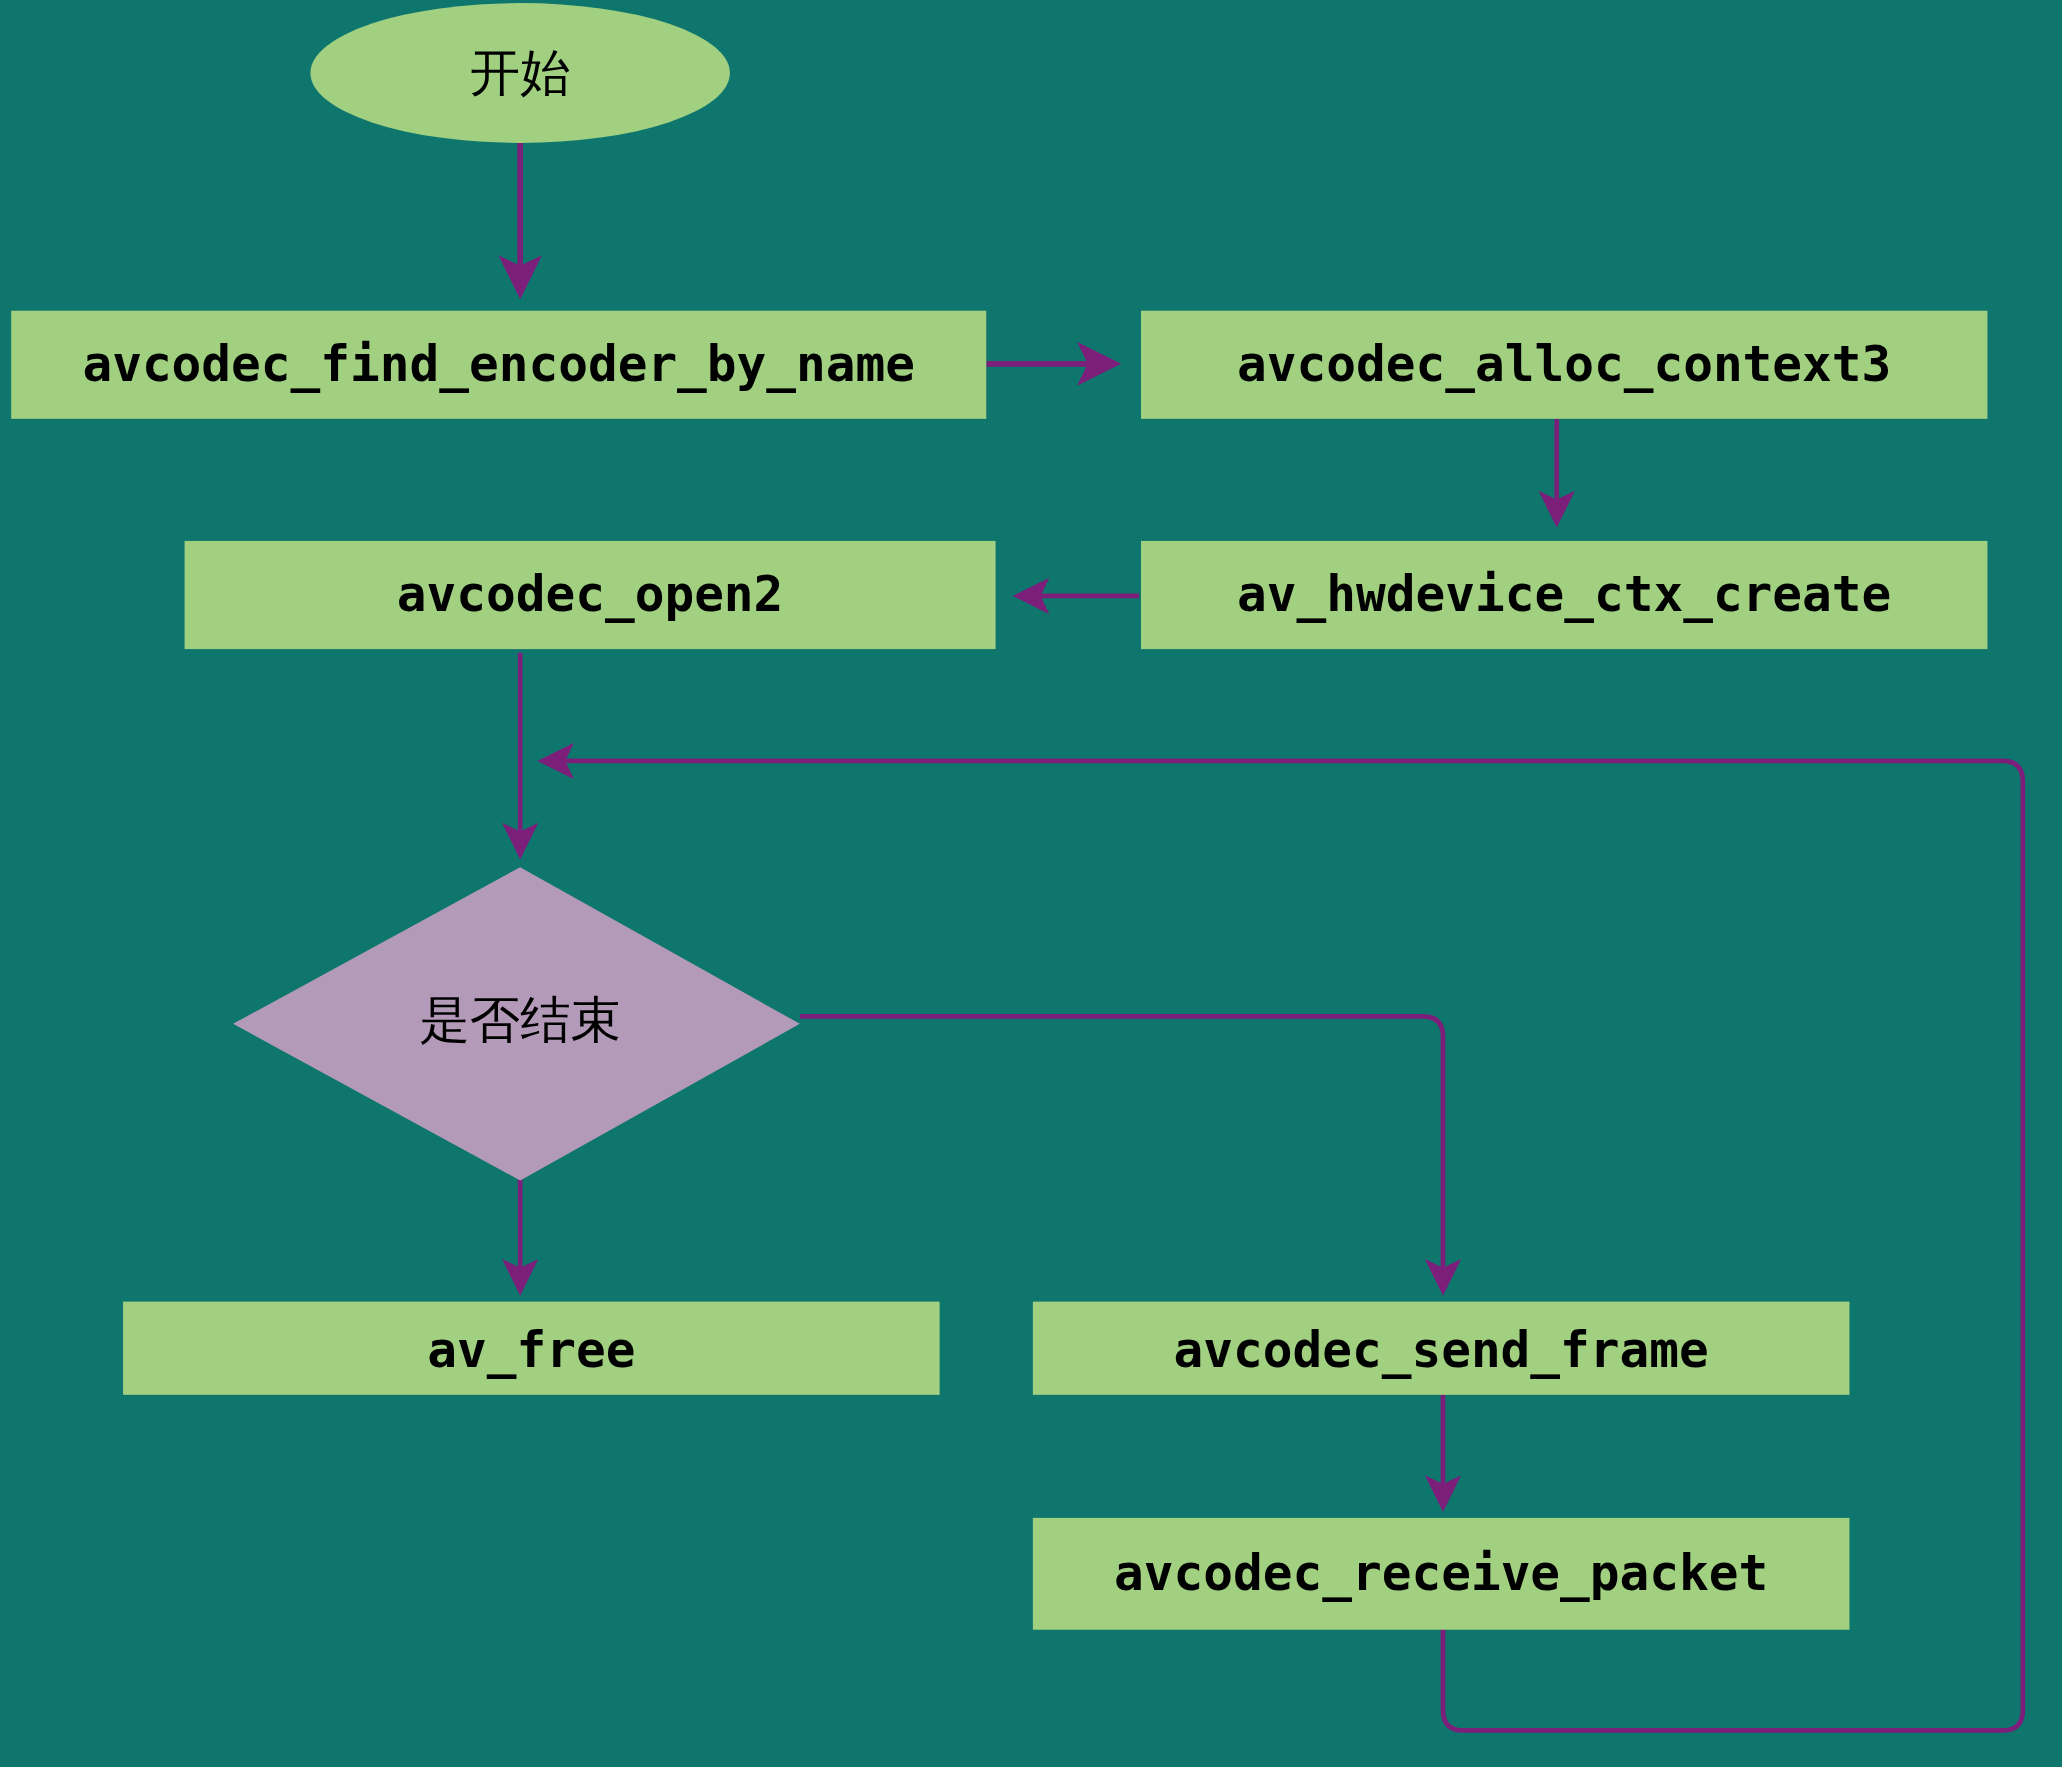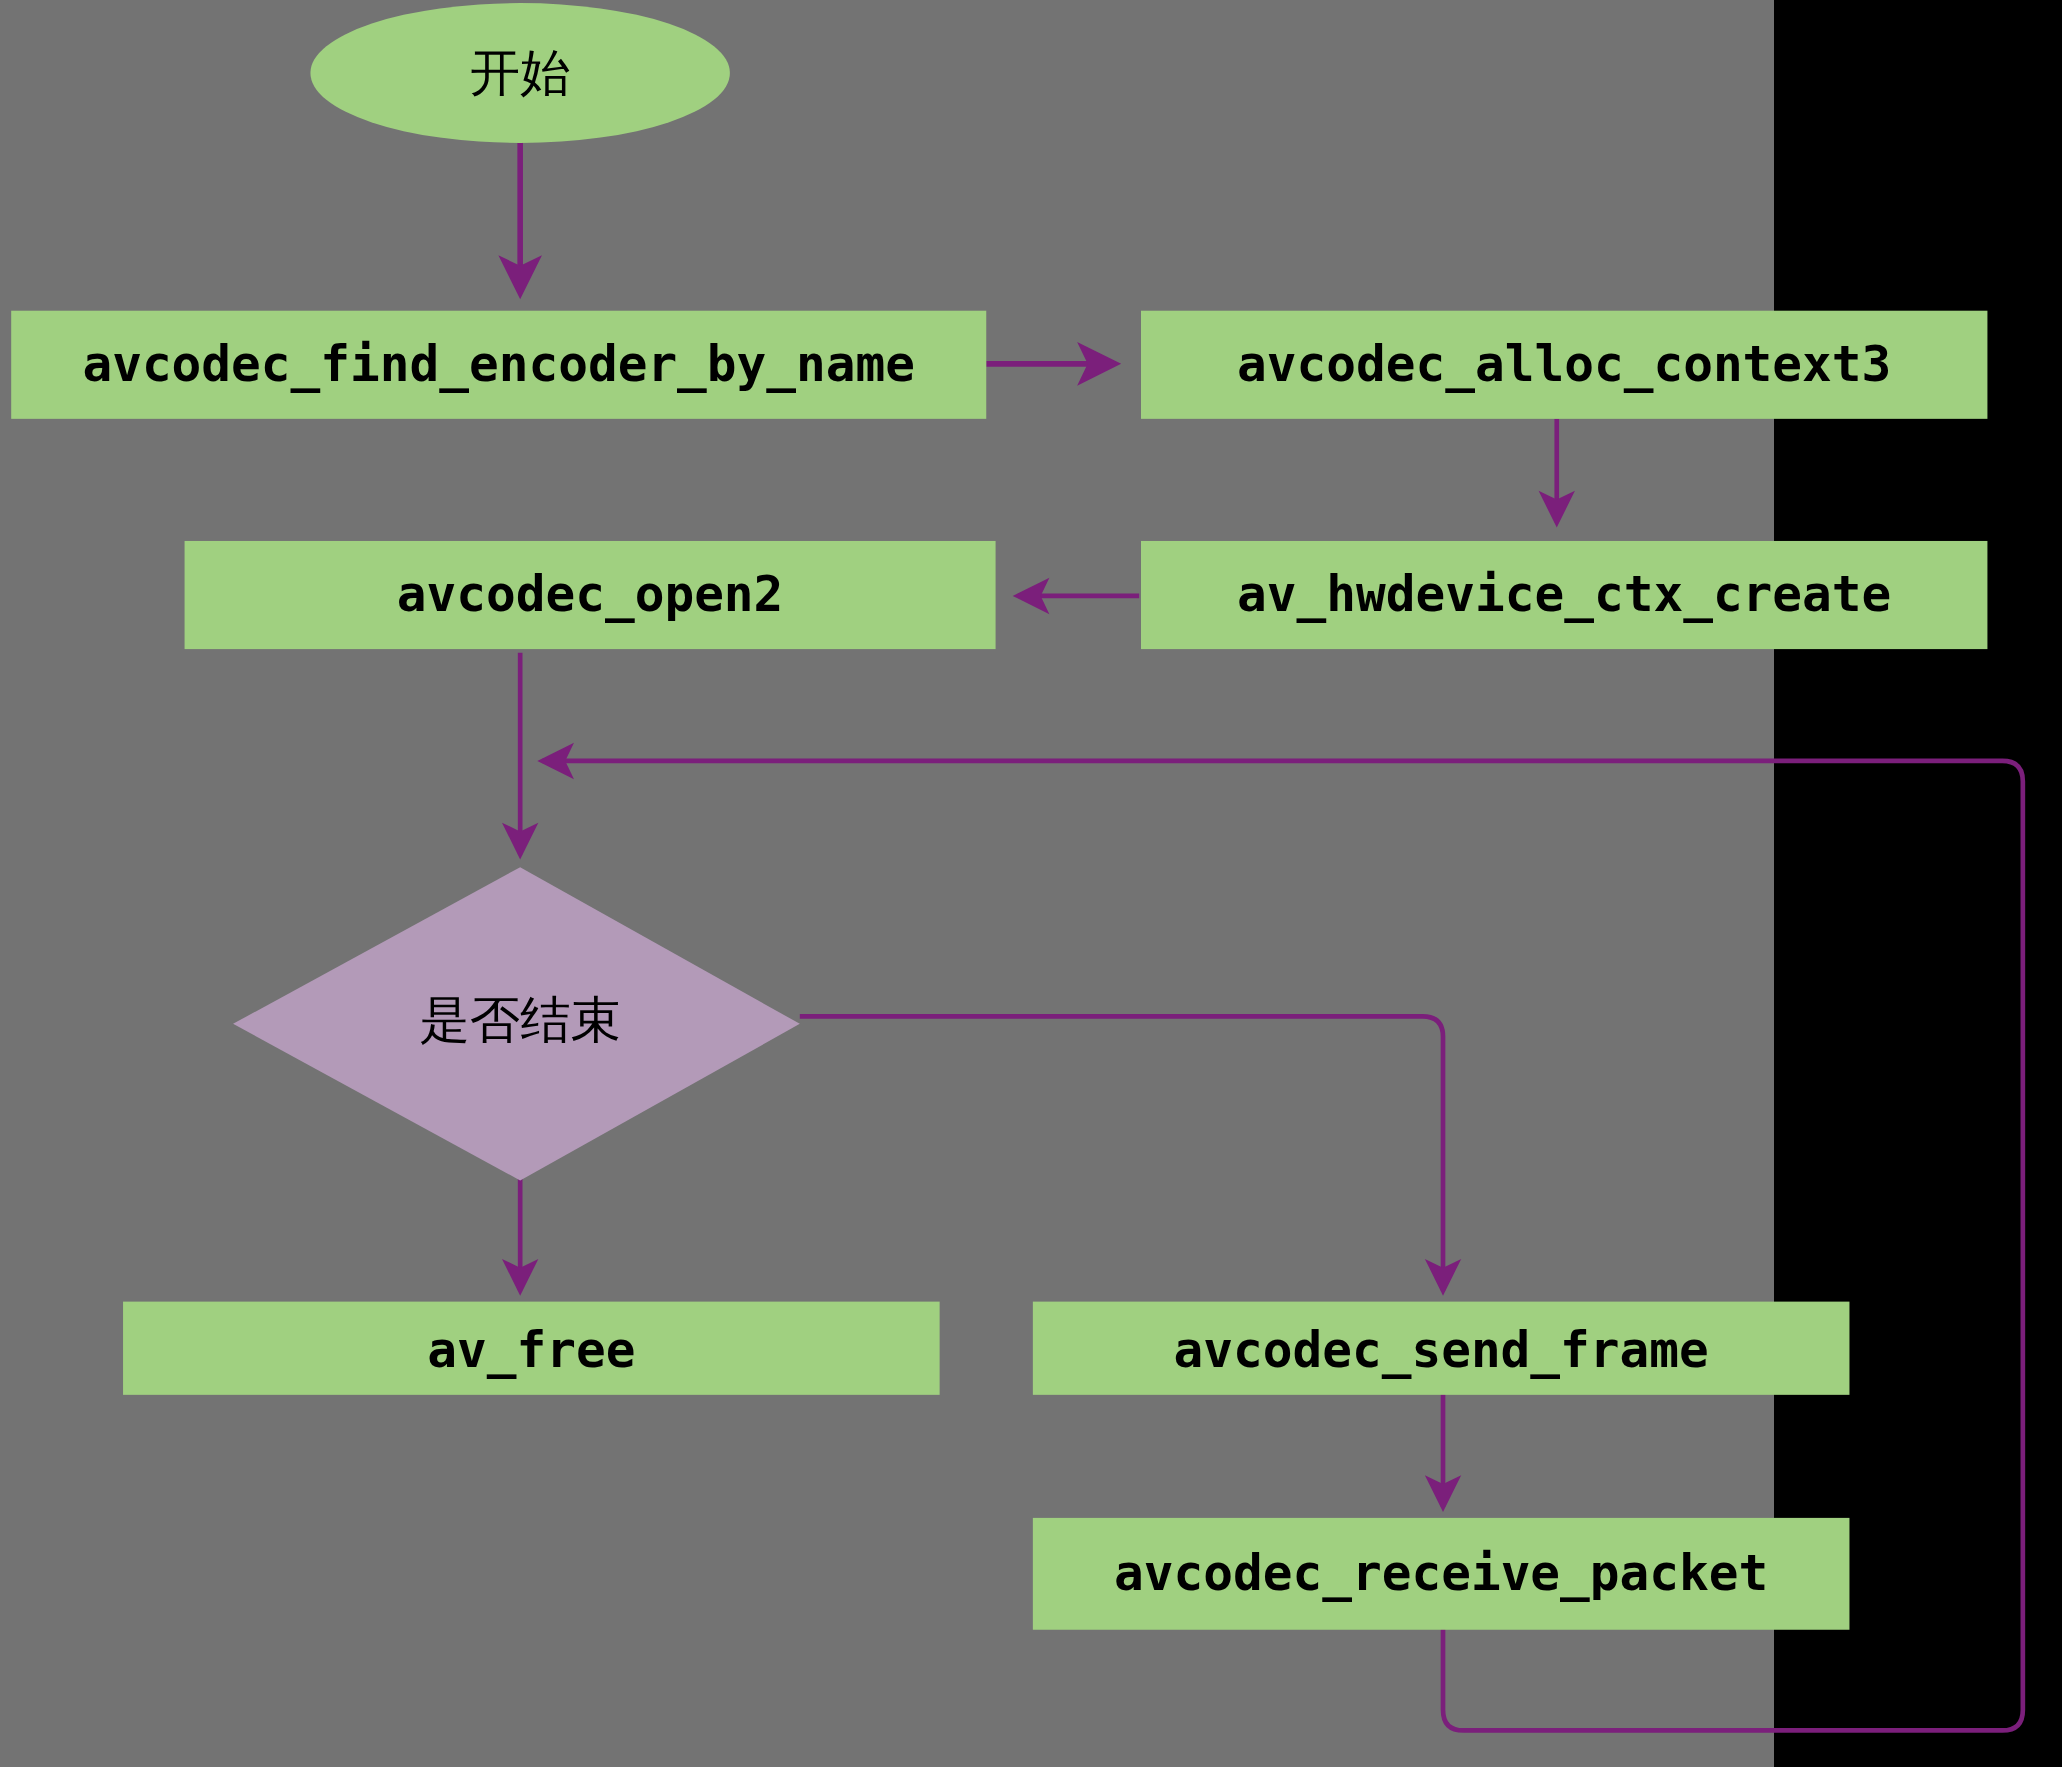--- a/index.html
+++ b/index.html
@@ -8,23 +8,23 @@
     background: #000000;
   }
   body {
     width: 2062px;
     height: 1768px;
     overflow: hidden;
     font-family: "DejaVu Sans", sans-serif;
   }
   #flow-root {
     position: relative;
-    width: 1774px;
+    width: 2062px;
     height: 1768px;
-    background: #737373;
+    background: #0f766e;
   }
   svg.flow-canvas {
     position: absolute;
     left: 0;
     top: 0;
     width: 2062px;
     height: 1768px;
     display: block;
   }
   .node-label-mono {

